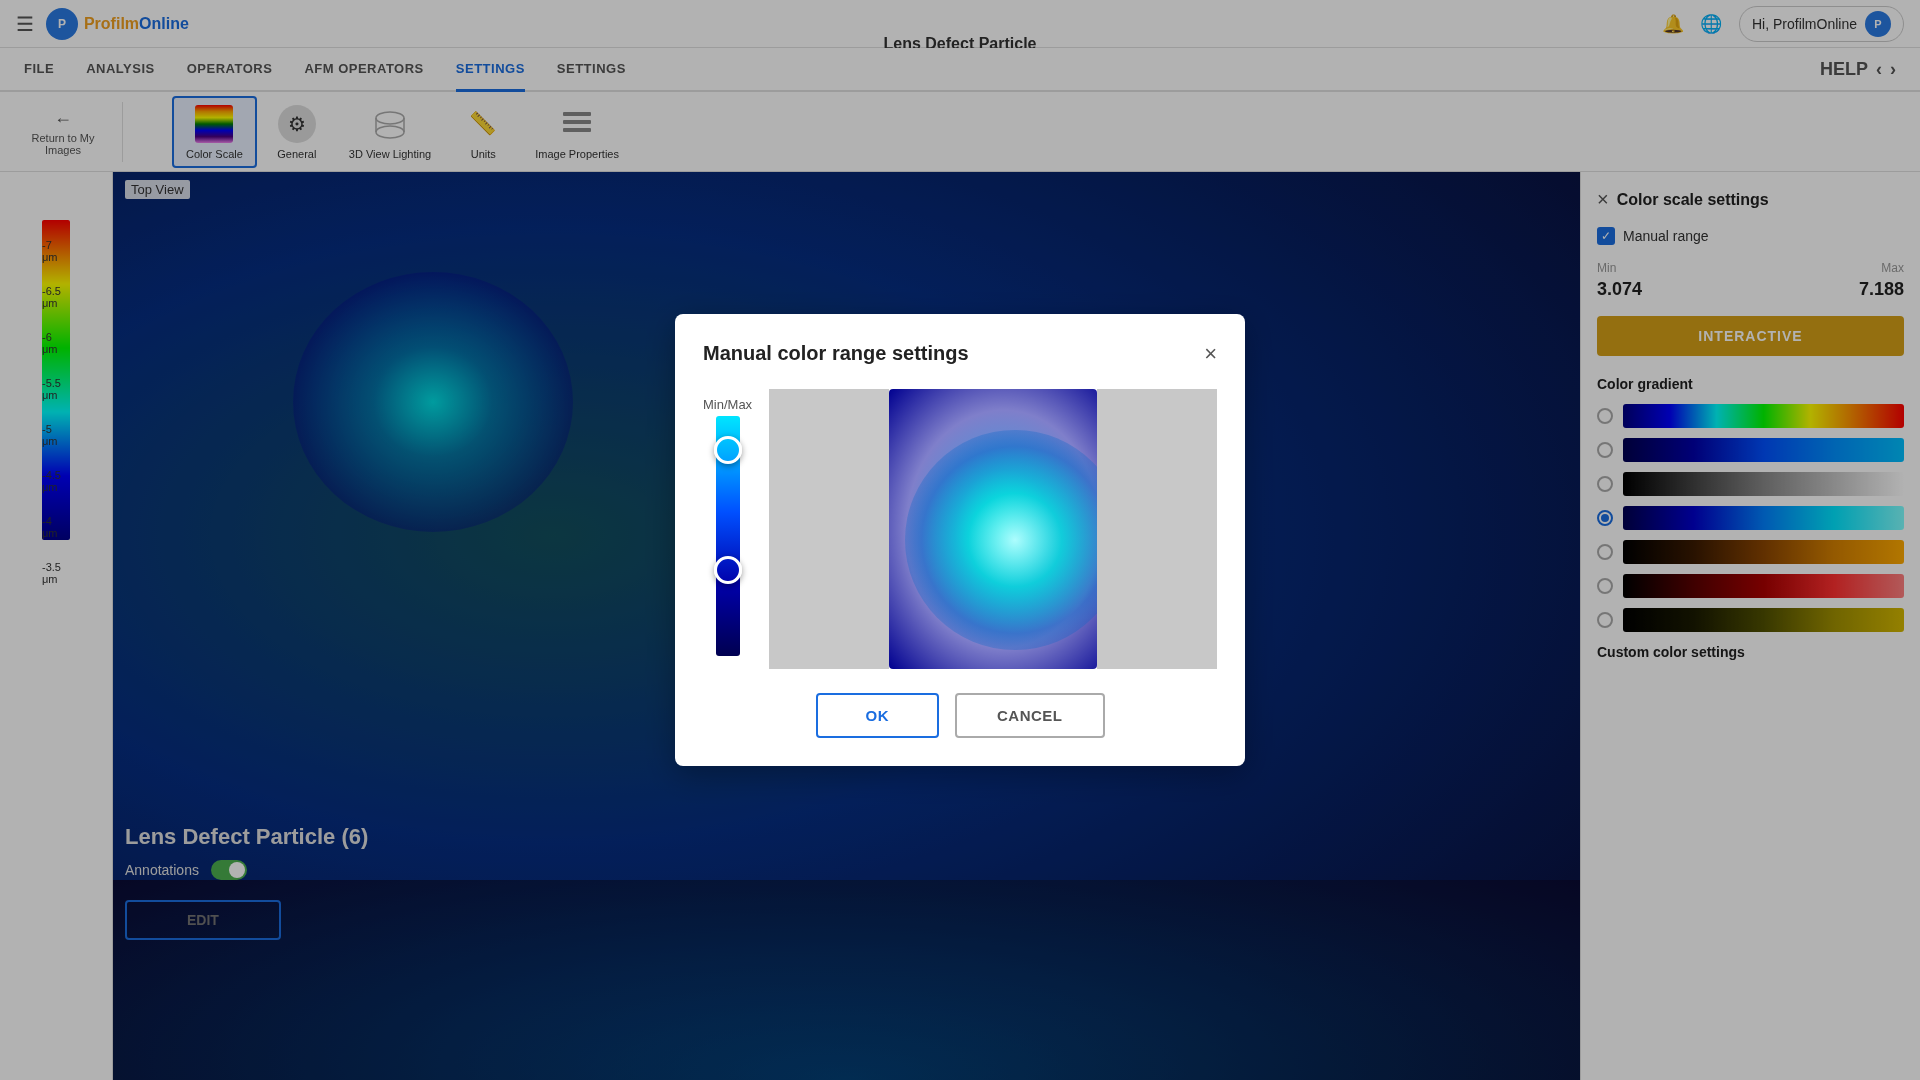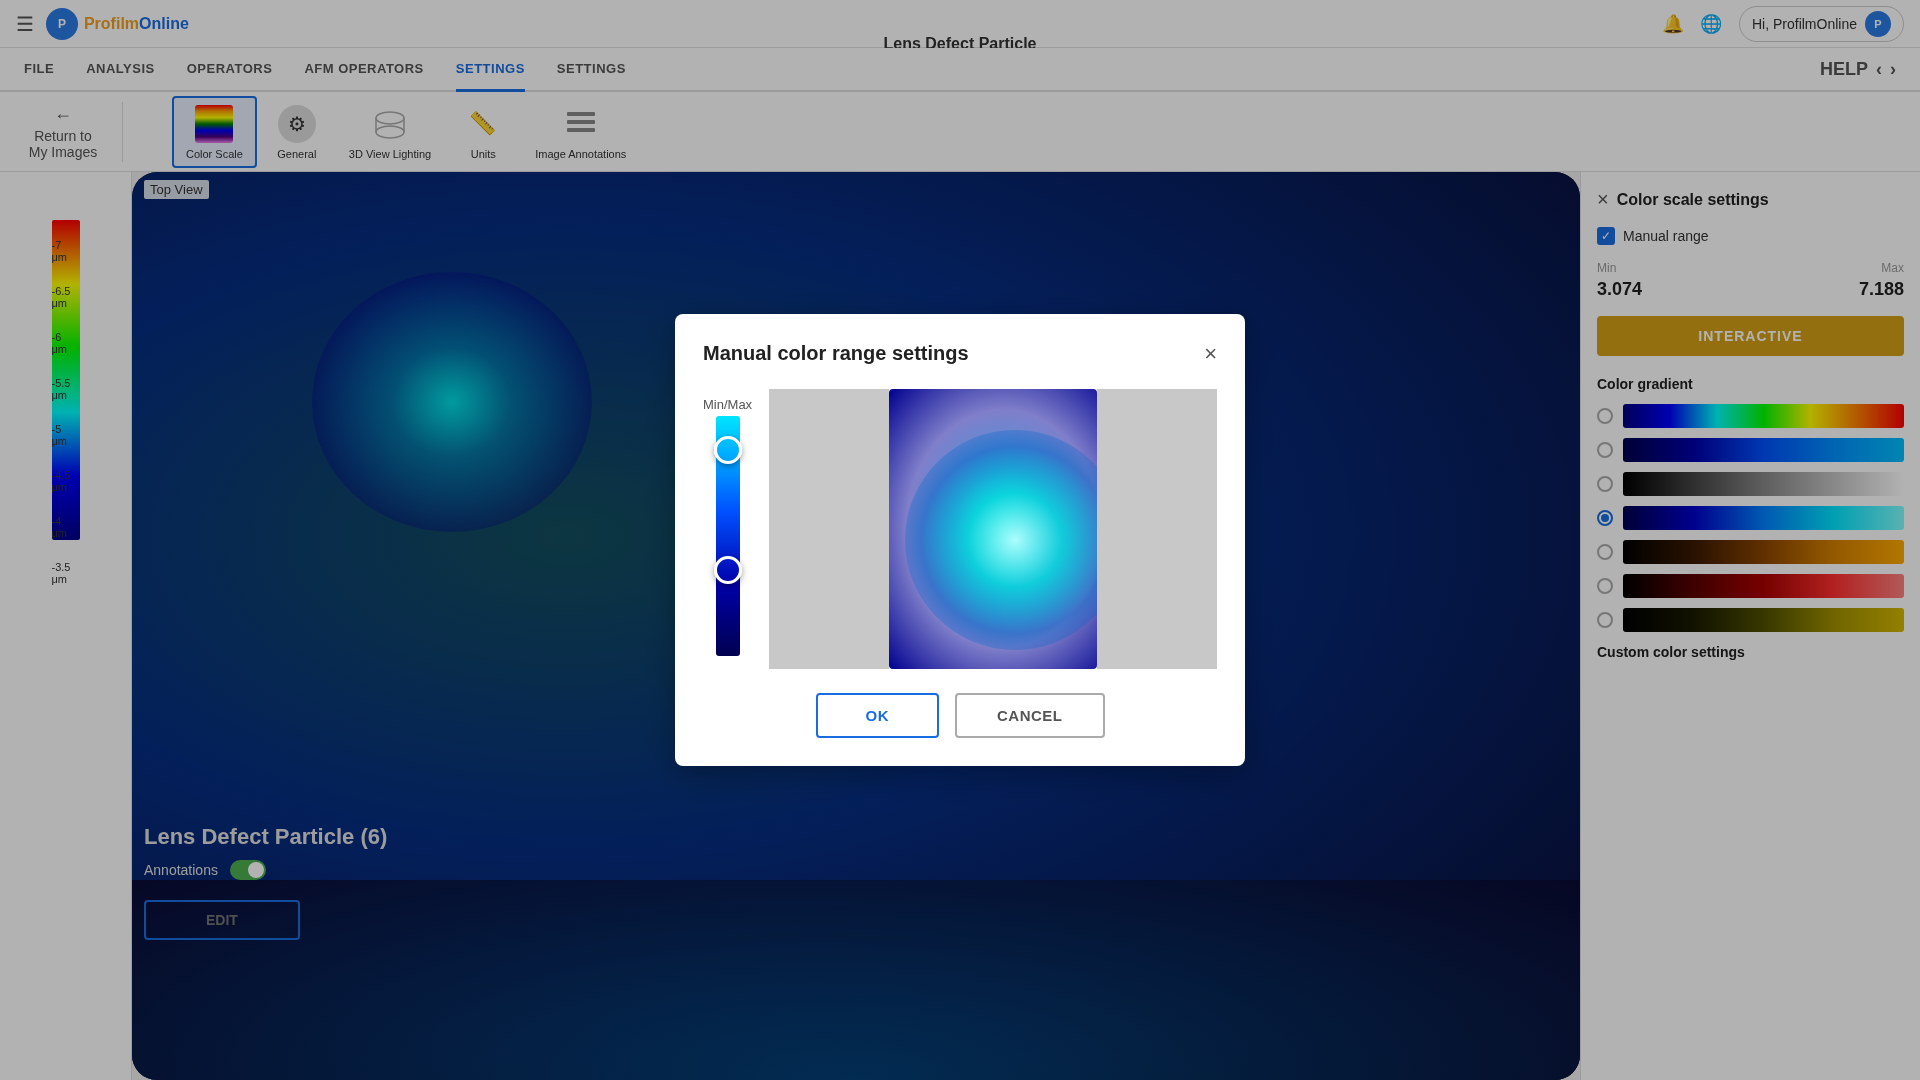--- a/index.html
+++ b/index.html
@@ -165,21 +165,21 @@
 
     
     .main-content {
       display: flex;
       height: calc(1080px - 48px - 44px - 80px);
       position: relative;
     }
 
     
     .left-panel {
-      width: 132px;
+      width: 113px;
       background: #fff;
       border-right: 1px solid #e0e0e0;
       display: flex;
       flex-direction: column;
       align-items: center;
       padding: 12px 0;
       gap: 8px;
       position: relative;
       z-index: 5;
     }
@@ -201,21 +201,20 @@
       color: #333;
     }
     .scale-label { height: 46px; display: flex; align-items: center; }
 
     
     .center-canvas {
       flex: 1;
       background: #1a1a2e;
       position: relative;
       overflow: hidden;
-      border-radius: 25px;
     }
     .top-view-label {
       position: absolute;
       top: 8px;
       left: 12px;
       font-size: 13px;
       color: #333;
       background: rgba(255,255,255,0.85);
       padding: 2px 6px;
       border-radius: 2px;
@@ -600,21 +599,21 @@
   <div class="nav-help">
     <span>HELP</span>
     <span>‹</span>
     <span>›</span>
   </div>
 </div>
 
 <div class="toolbar">
   <div class="toolbar-back">
     <span class="back-arrow">←</span>
-    <span style="font-size:14px; text-align:center; max-width:70px;">Return to My Images</span>
+    <span style="font-size:11px; text-align:center; max-width:70px;">Return to My Images</span>
   </div>
   <div class="toolbar-divider"></div>
   <div class="toolbar-item active">
     <div class="tool-icon">
       <div class="color-scale-icon"></div>
     </div>
     <span class="tool-label">Color Scale</span>
   </div>
   <div class="toolbar-item">
     <div class="tool-icon">
@@ -644,21 +643,21 @@
   <div class="toolbar-item">
     <div class="tool-icon">
       <div class="imgprops-icon">
         <svg width="36" height="36" viewBox="0 0 36 36">
             <rect x="4" y="6" width="28" height="4" rx="1" fill="#888"></rect>
             <rect x="4" y="14" width="28" height="4" rx="1" fill="#888"></rect>
             <rect x="4" y="22" width="28" height="4" rx="1" fill="#888"></rect>
           </svg>
       </div>
     </div>
-    <span class="tool-label">Image Annotations</span>
+    <span class="tool-label">Image Properties</span>
   </div>
 </div>
 
 <div class="main-content">
 
   <div class="left-panel">
     <div style="position:relative; margin-top:16px;">
       <div class="scale-bar"></div>
       <div class="scale-labels">
         <div class="scale-label">-7 μm</div>

